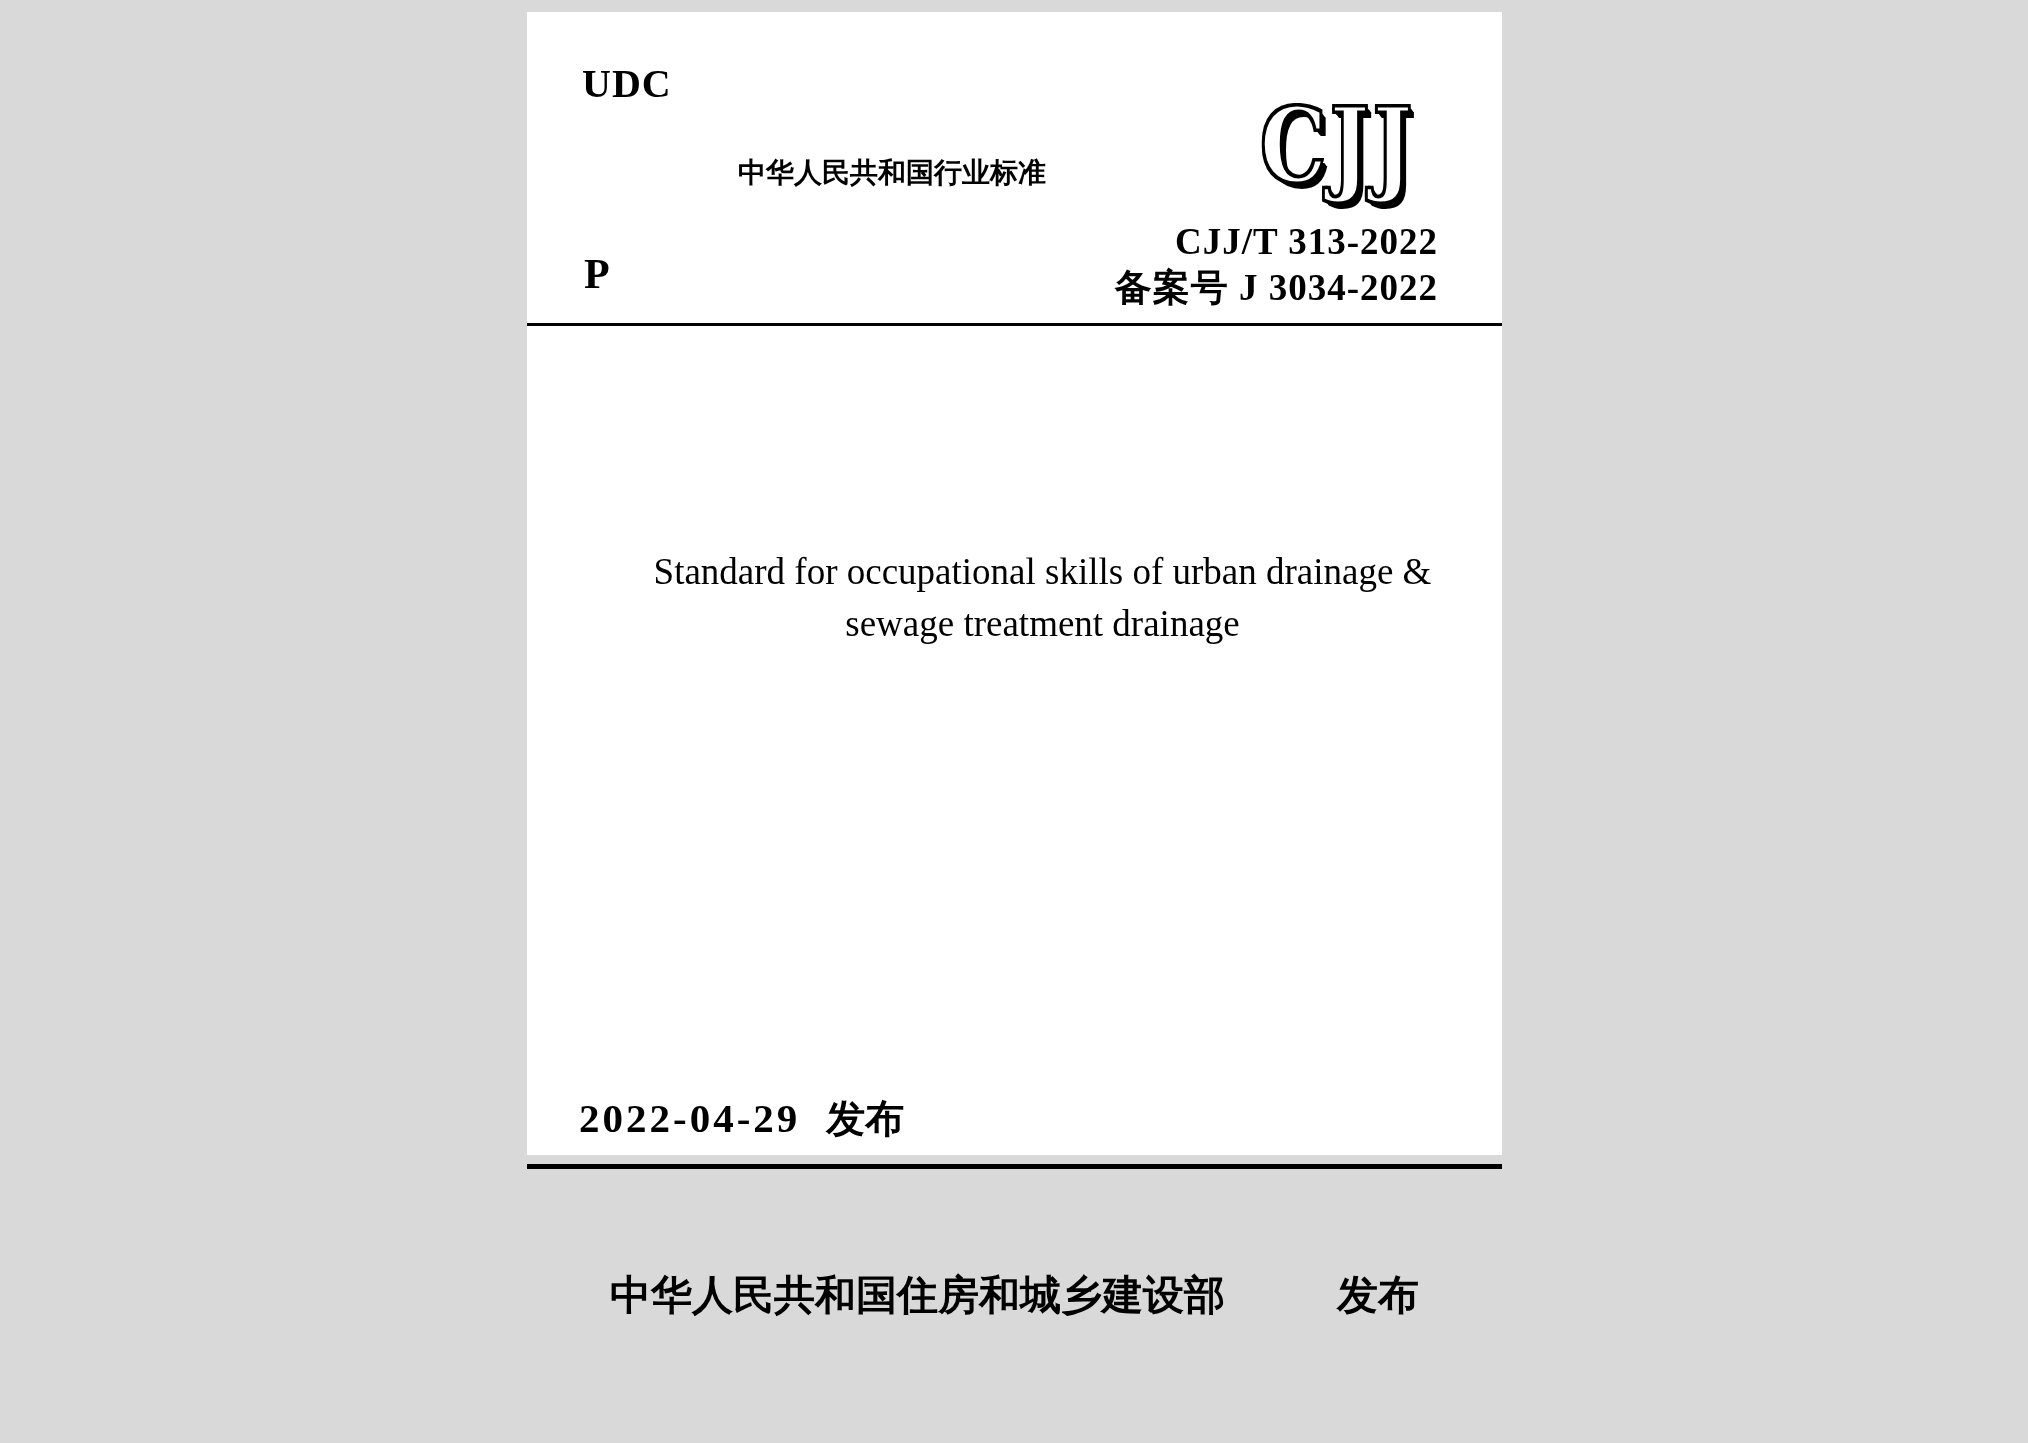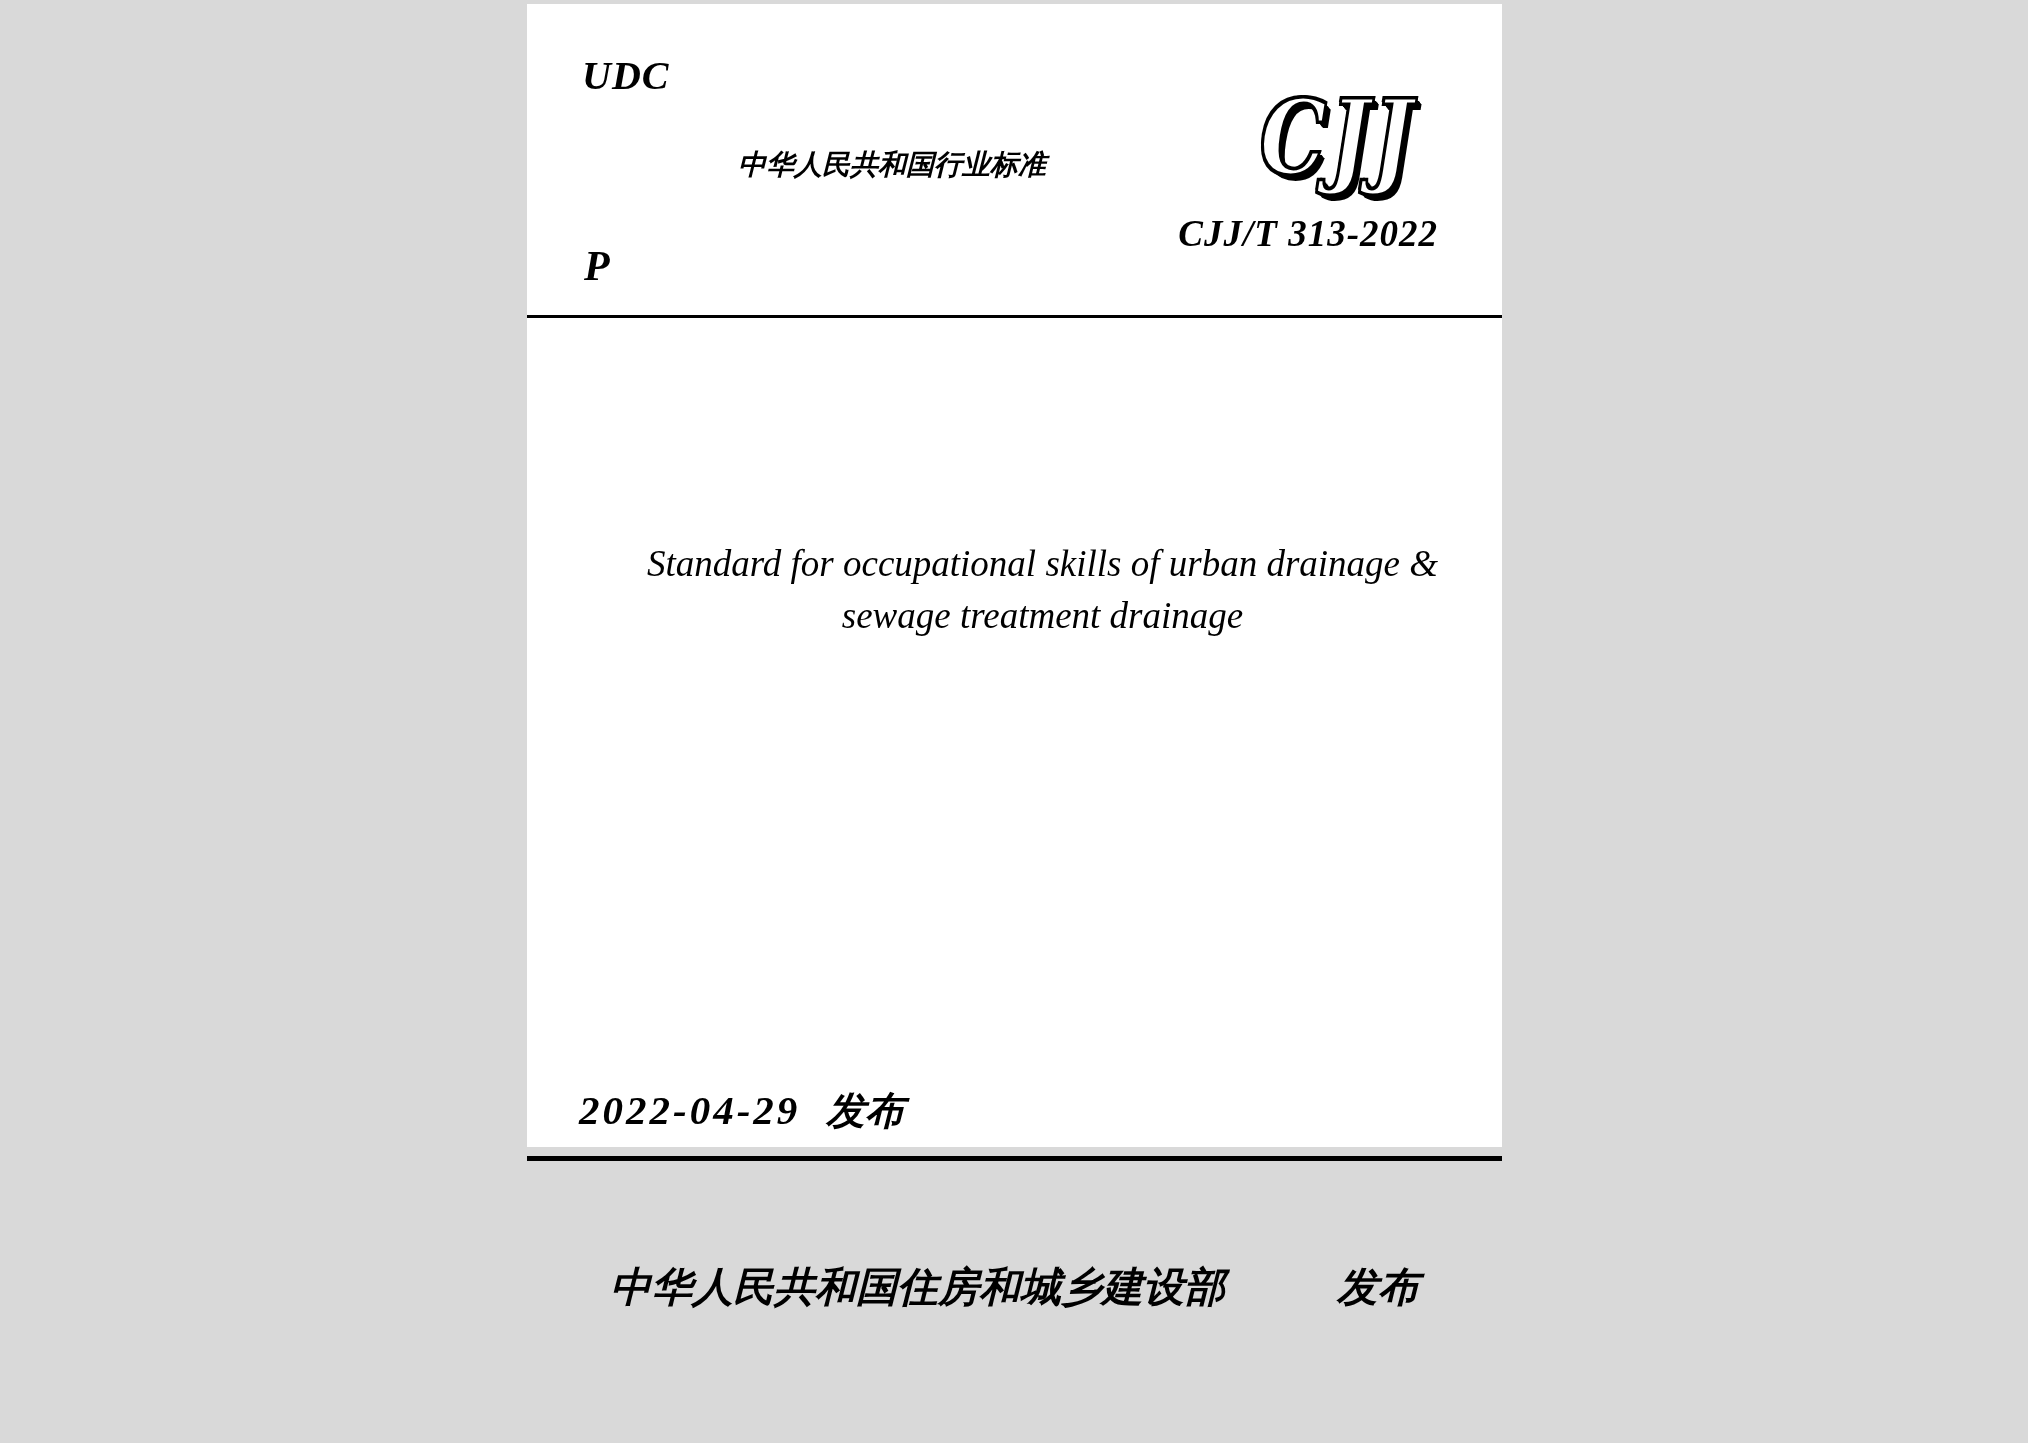--- a/index.html
+++ b/index.html
@@ -6,24 +6,23 @@
   body{background:#b0b0b0;}
   .stage{
     position:relative;
     width:2028px;height:1443px;
     background:#d9d9d9;
     overflow:hidden;
     font-family:"Liberation Serif","DejaVu Serif",serif;
     color:#000;
   }
   .page{
-    position:absolute;left:527px;top:4px;
+    position:absolute;left:527px;top:12px;
     width:975px;height:1143px;
     background:#ffffff;
-    font-style:italic;
   }
   .abs{position:absolute;}
   .serif-b{font-family:"Liberation Serif","DejaVu Serif",serif;font-weight:bold;}
   .hei-b{font-family:"DejaVu Sans","Liberation Sans",sans-serif;font-weight:bold;}
 
   .udc{left:55px;top:48px;font-size:40px;letter-spacing:1px;}
   .p-mark{left:57px;top:238px;font-size:42px;}
 
   .header-cn{left:211px;top:142px;font-size:28px;white-space:nowrap;}
 
@@ -80,20 +79,21 @@
     <div class="abs serif-b udc">UDC</div>
 
     <div class="abs serif-b p-mark">P</div>
 
     <div class="abs hei-b header-cn">中华人民共和国行业标准</div>
 
     <div class="abs cjj-logo">CJJ</div>
 
     <div class="abs serif-b code-line">CJJ/T 313-2022</div>
 
+    <div class="abs serif-b record-line">备案号 J 3034-2022</div>
 
     <div class="abs rule-top"></div>
 
 
     <div class="abs title-en">
       <div>Standard for occupational skills of urban drainage &amp;</div>
       <div>sewage treatment drainage</div>
     </div>
 
     <div class="abs dates-row">

